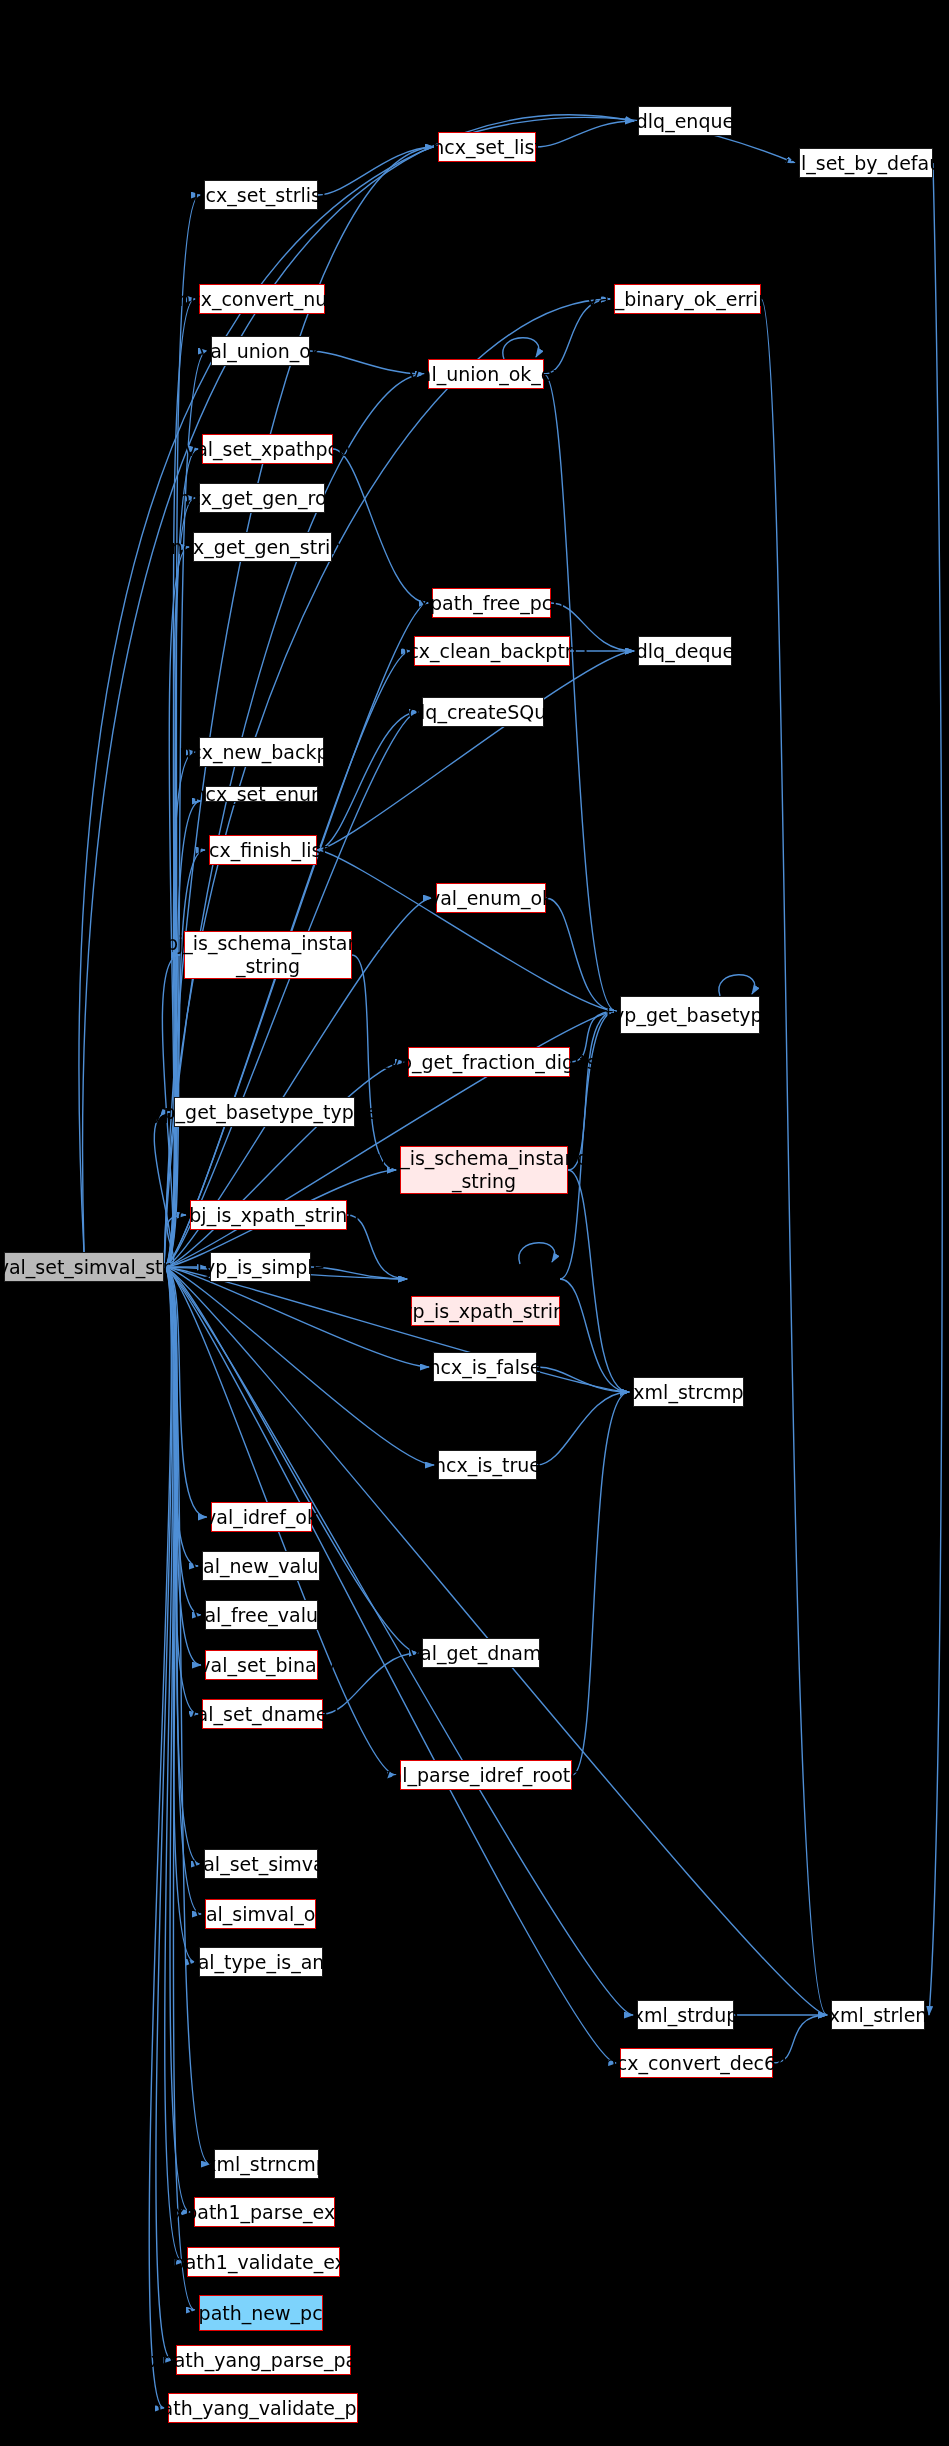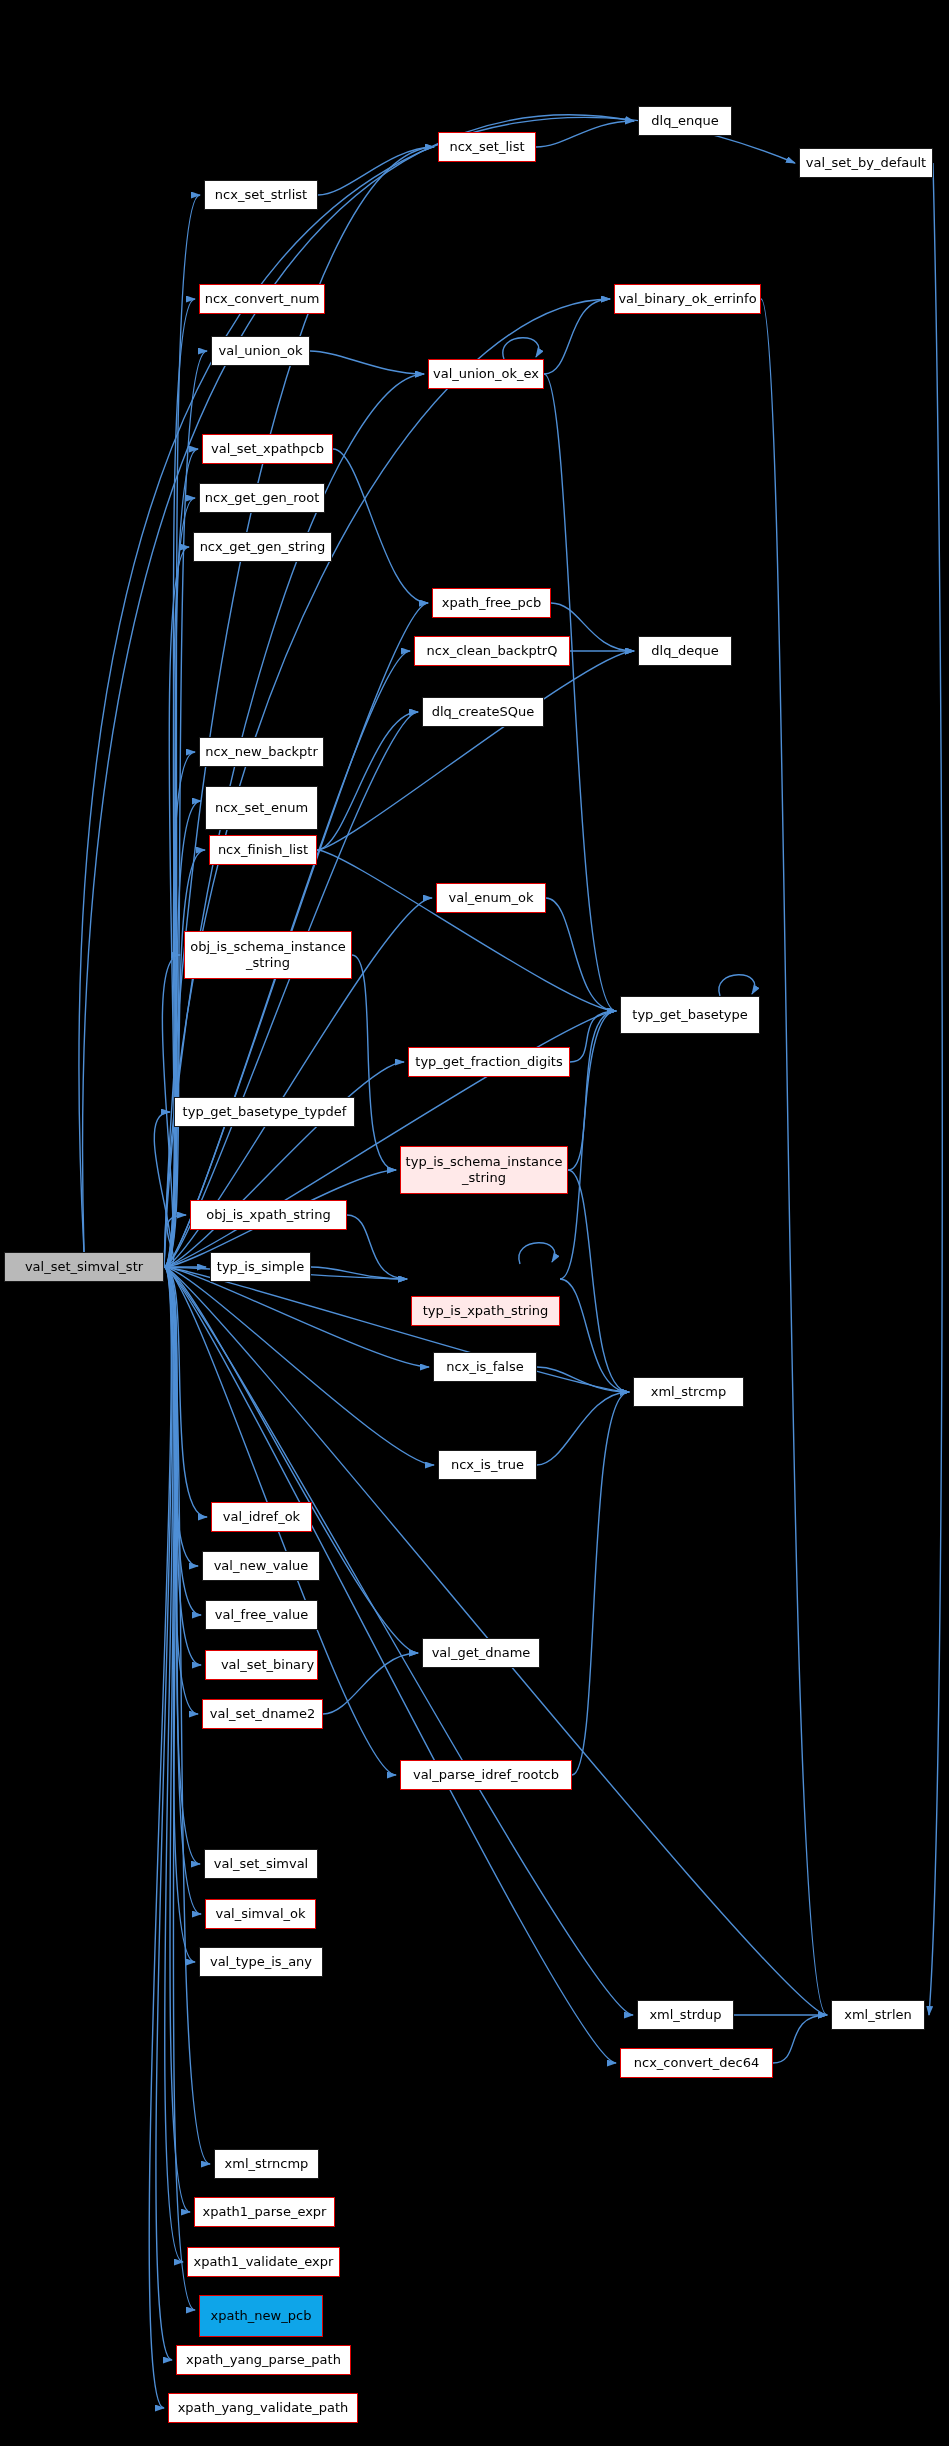--- a/index.html
+++ b/index.html
@@ -13,21 +13,21 @@
     font-family: "DejaVu Sans", "Liberation Sans", sans-serif;
   }
   #edges { position: absolute; left: 0; top: 0; }
   .node {
     position: absolute;
     border: 1.5px solid #000;
     display: flex;
     align-items: center;
     justify-content: center;
     text-align: center;
-    font-size: 13px;
+    font-size: 19px;
     line-height: 1.2;
     white-space: pre-line;
     cursor: pointer;
   }
 </style>
 </head>
 <body style="background: rgb(0, 0, 0);">
 
 <div id="graph" style="background: rgb(0, 0, 0);">
   <svg id="edges" width="949" height="2446">
@@ -127,21 +127,21 @@
     <div class="node" style="left: 211px; top: 336px; width: 99px; height: 30px; background: rgb(255, 255, 255); border-color: rgb(26, 26, 26); color: rgb(0, 0, 0);"><span>val_union_ok</span></div>
     <div class="node" style="left: 428px; top: 359px; width: 116px; height: 30px; background: rgb(255, 255, 255); border-color: rgb(224, 0, 0); color: rgb(0, 0, 0);"><span>val_union_ok_ex</span></div>
     <div class="node" style="left: 202px; top: 434px; width: 131px; height: 30px; background: rgb(255, 255, 255); border-color: rgb(224, 0, 0); color: rgb(0, 0, 0);"><span>val_set_xpathpcb</span></div>
     <div class="node" style="left: 199px; top: 483px; width: 126px; height: 30px; background: rgb(255, 255, 255); border-color: rgb(26, 26, 26); color: rgb(0, 0, 0);"><span>ncx_get_gen_root</span></div>
     <div class="node" style="left: 193px; top: 532px; width: 139px; height: 30px; background: rgb(255, 255, 255); border-color: rgb(26, 26, 26); color: rgb(0, 0, 0);"><span>ncx_get_gen_string</span></div>
     <div class="node" style="left: 432px; top: 588px; width: 119px; height: 30px; background: rgb(255, 255, 255); border-color: rgb(224, 0, 0); color: rgb(0, 0, 0);"><span>xpath_free_pcb</span></div>
     <div class="node" style="left: 414px; top: 636px; width: 156px; height: 30px; background: rgb(255, 255, 255); border-color: rgb(224, 0, 0); color: rgb(0, 0, 0);"><span>ncx_clean_backptrQ</span></div>
     <div class="node" style="left: 638px; top: 636px; width: 94px; height: 30px; background: rgb(255, 255, 255); border-color: rgb(26, 26, 26); color: rgb(0, 0, 0);"><span>dlq_deque</span></div>
     <div class="node" style="left: 422px; top: 697px; width: 122px; height: 30px; background: rgb(255, 255, 255); border-color: rgb(26, 26, 26); color: rgb(0, 0, 0);"><span>dlq_createSQue</span></div>
     <div class="node" style="left: 199px; top: 737px; width: 125px; height: 30px; background: rgb(255, 255, 255); border-color: rgb(26, 26, 26); color: rgb(0, 0, 0);"><span>ncx_new_backptr</span></div>
-    <div class="node" style="left: 205px; top: 786px; width: 113px; height: 44px; background: rgb(255, 255, 255); border-color: rgb(26, 26, 26); color: rgb(0, 0, 0);"><span>ncx_set_enum</span></div>
+    <div class="node" style="left: 205px; top: 786px; width: 113px; height: 16px; background: rgb(255, 255, 255); border-color: rgb(26, 26, 26); color: rgb(0, 0, 0);"><span>ncx_set_enum</span></div>
     <div class="node" style="left: 209px; top: 835px; width: 108px; height: 30px; background: rgb(255, 255, 255); border-color: rgb(224, 0, 0); color: rgb(0, 0, 0);"><span>ncx_finish_list</span></div>
     <div class="node" style="left: 436px; top: 883px; width: 110px; height: 30px; background: rgb(255, 255, 255); border-color: rgb(224, 0, 0); color: rgb(0, 0, 0);"><span>val_enum_ok</span></div>
     <div class="node" style="left: 184px; top: 931px; width: 168px; height: 48px; background: rgb(255, 255, 255); border-color: rgb(224, 0, 0); color: rgb(0, 0, 0);"><span>obj_is_schema_instance
 _string</span></div>
     <div class="node" style="left: 620px; top: 996px; width: 140px; height: 38px; background: rgb(255, 255, 255); border-color: rgb(26, 26, 26); color: rgb(0, 0, 0);"><span>typ_get_basetype</span></div>
     <div class="node" style="left: 408px; top: 1047px; width: 162px; height: 30px; background: rgb(255, 255, 255); border-color: rgb(224, 0, 0); color: rgb(0, 0, 0);"><span>typ_get_fraction_digits</span></div>
     <div class="node" style="left: 174px; top: 1097px; width: 181px; height: 30px; background: rgb(255, 255, 255); border-color: rgb(26, 26, 26); color: rgb(0, 0, 0);"><span>typ_get_basetype_typdef</span></div>
     <div class="node" style="left: 400px; top: 1146px; width: 168px; height: 48px; background: rgb(255, 233, 233); border-color: rgb(224, 0, 0); color: rgb(0, 0, 0);"><span>typ_is_schema_instance
 _string</span></div>
     <div class="node" style="left: 190px; top: 1200px; width: 157px; height: 30px; background: rgb(255, 255, 255); border-color: rgb(224, 0, 0); color: rgb(0, 0, 0);"><span>obj_is_xpath_string</span></div>
@@ -159,16 +159,16 @@
     <div class="node" style="left: 400px; top: 1760px; width: 172px; height: 30px; background: rgb(255, 255, 255); border-color: rgb(224, 0, 0); color: rgb(0, 0, 0);"><span>val_parse_idref_rootcb</span></div>
     <div class="node" style="left: 204px; top: 1849px; width: 114px; height: 30px; background: rgb(255, 255, 255); border-color: rgb(26, 26, 26); color: rgb(0, 0, 0);"><span>val_set_simval</span></div>
     <div class="node" style="left: 205px; top: 1899px; width: 111px; height: 30px; background: rgb(255, 255, 255); border-color: rgb(224, 0, 0); color: rgb(0, 0, 0);"><span>val_simval_ok</span></div>
     <div class="node" style="left: 199px; top: 1947px; width: 124px; height: 30px; background: rgb(255, 255, 255); border-color: rgb(26, 26, 26); color: rgb(0, 0, 0);"><span>val_type_is_any</span></div>
     <div class="node" style="left: 637px; top: 2000px; width: 97px; height: 30px; background: rgb(255, 255, 255); border-color: rgb(26, 26, 26); color: rgb(0, 0, 0);"><span>xml_strdup</span></div>
     <div class="node" style="left: 831px; top: 2000px; width: 94px; height: 30px; background: rgb(255, 255, 255); border-color: rgb(26, 26, 26); color: rgb(0, 0, 0);"><span>xml_strlen</span></div>
     <div class="node" style="left: 620px; top: 2048px; width: 153px; height: 30px; background: rgb(255, 255, 255); border-color: rgb(224, 0, 0); color: rgb(0, 0, 0);"><span>ncx_convert_dec64</span></div>
     <div class="node" style="left: 214px; top: 2149px; width: 105px; height: 30px; background: rgb(255, 255, 255); border-color: rgb(26, 26, 26); color: rgb(0, 0, 0);"><span>xml_strncmp</span></div>
     <div class="node" style="left: 194px; top: 2197px; width: 141px; height: 30px; background: rgb(255, 255, 255); border-color: rgb(224, 0, 0); color: rgb(0, 0, 0);"><span>xpath1_parse_expr</span></div>
     <div class="node" style="left: 187px; top: 2247px; width: 153px; height: 30px; background: rgb(255, 255, 255); border-color: rgb(224, 0, 0); color: rgb(0, 0, 0);"><span>xpath1_validate_expr</span></div>
-    <div class="node" style="left: 199px; top: 2295px; width: 124px; height: 42px; background: #0ea5e9; border-color: rgb(224, 0, 0); color: rgb(0, 0, 0);"><span>xpath_new_pcb</span></div>
+    <div class="node" style="left: 199px; top: 2295px; width: 124px; height: 36px; background: #7dd3fc; border-color: rgb(224, 0, 0); color: rgb(0, 0, 0);"><span>xpath_new_pcb</span></div>
     <div class="node" style="left: 176px; top: 2345px; width: 175px; height: 30px; background: rgb(255, 255, 255); border-color: rgb(224, 0, 0); color: rgb(0, 0, 0);"><span>xpath_yang_parse_path</span></div>
     <div class="node" style="left: 168px; top: 2393px; width: 190px; height: 30px; background: rgb(255, 255, 255); border-color: rgb(224, 0, 0); color: rgb(0, 0, 0);"><span>xpath_yang_validate_path</span></div>
   </div>
 
 </body></html>

